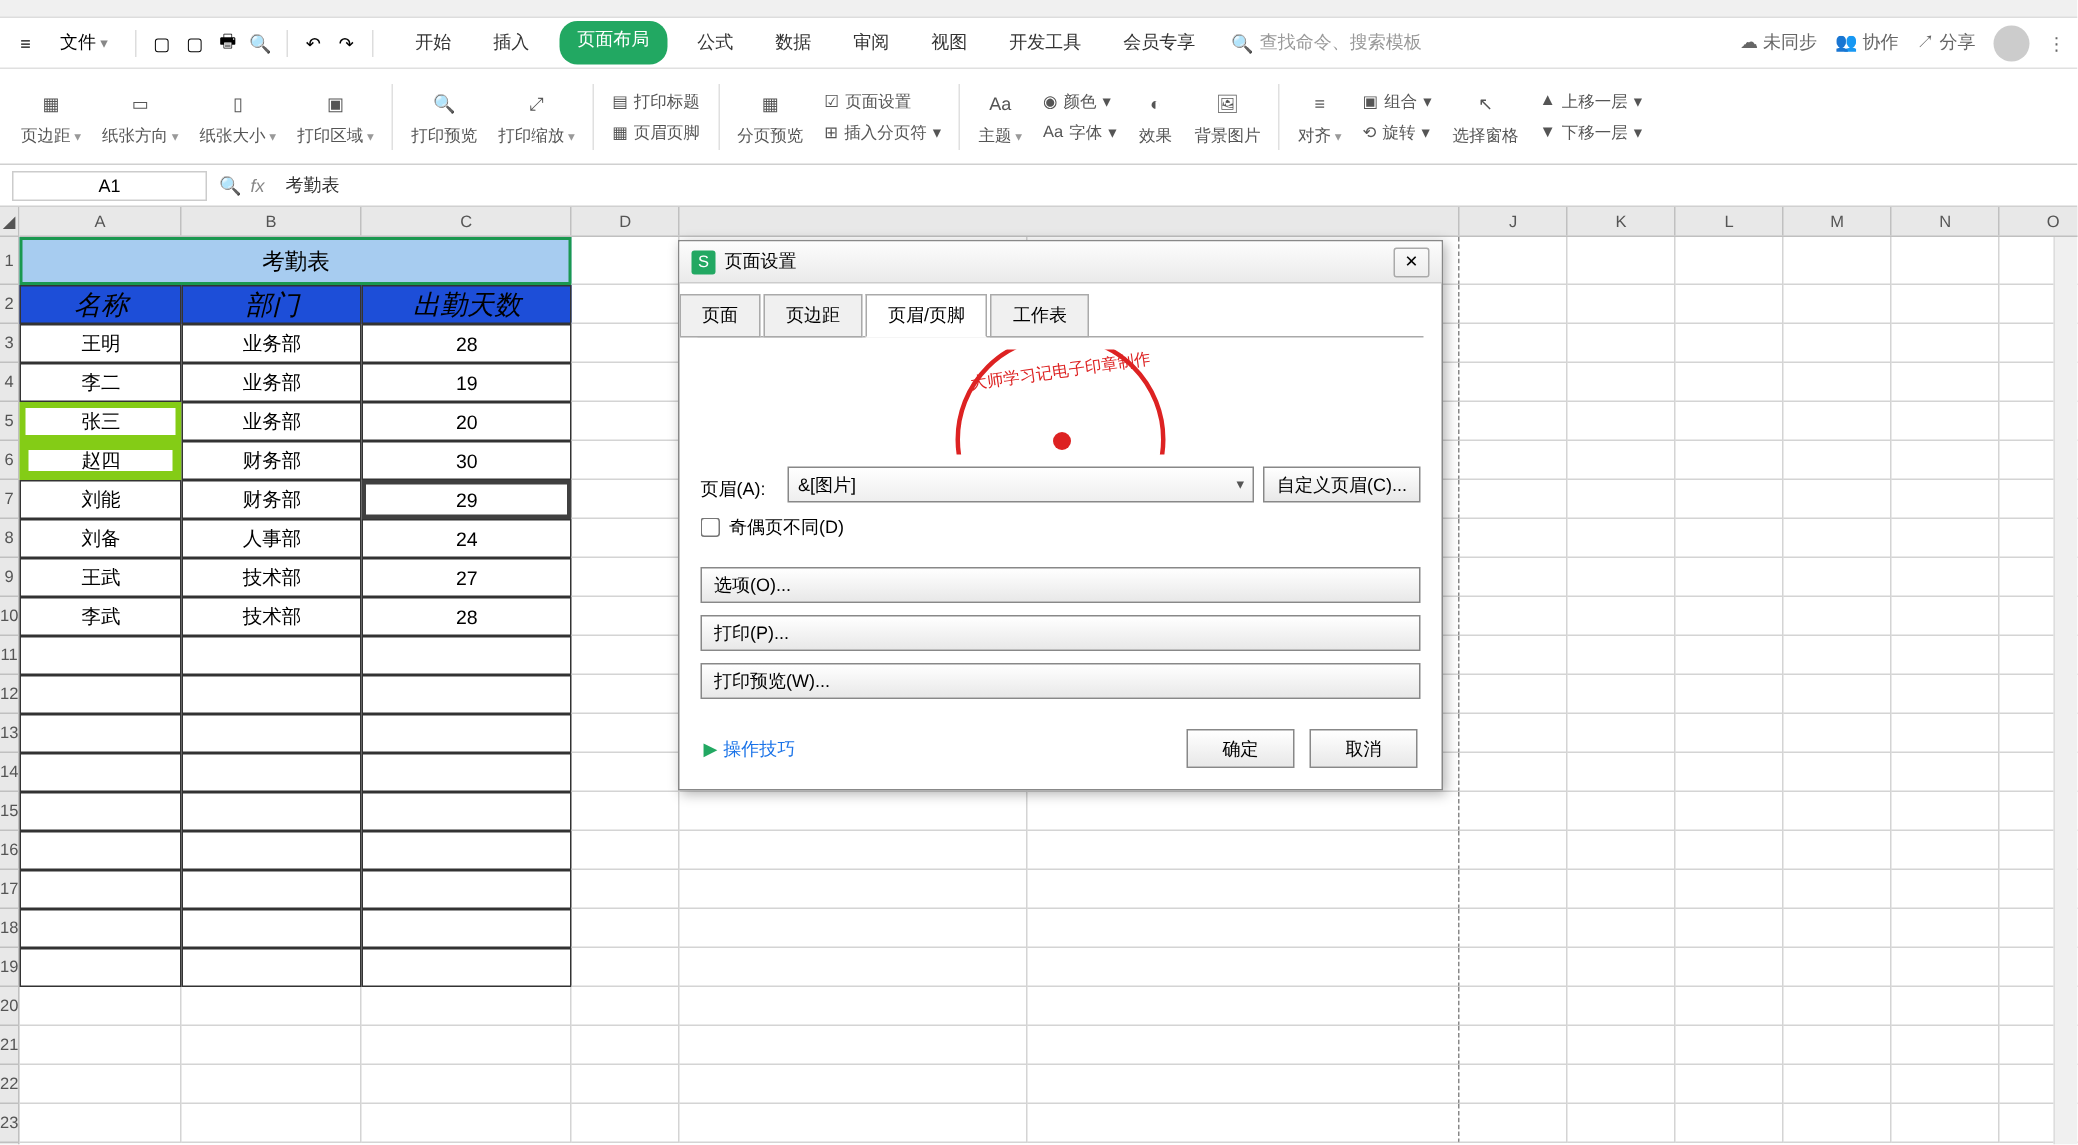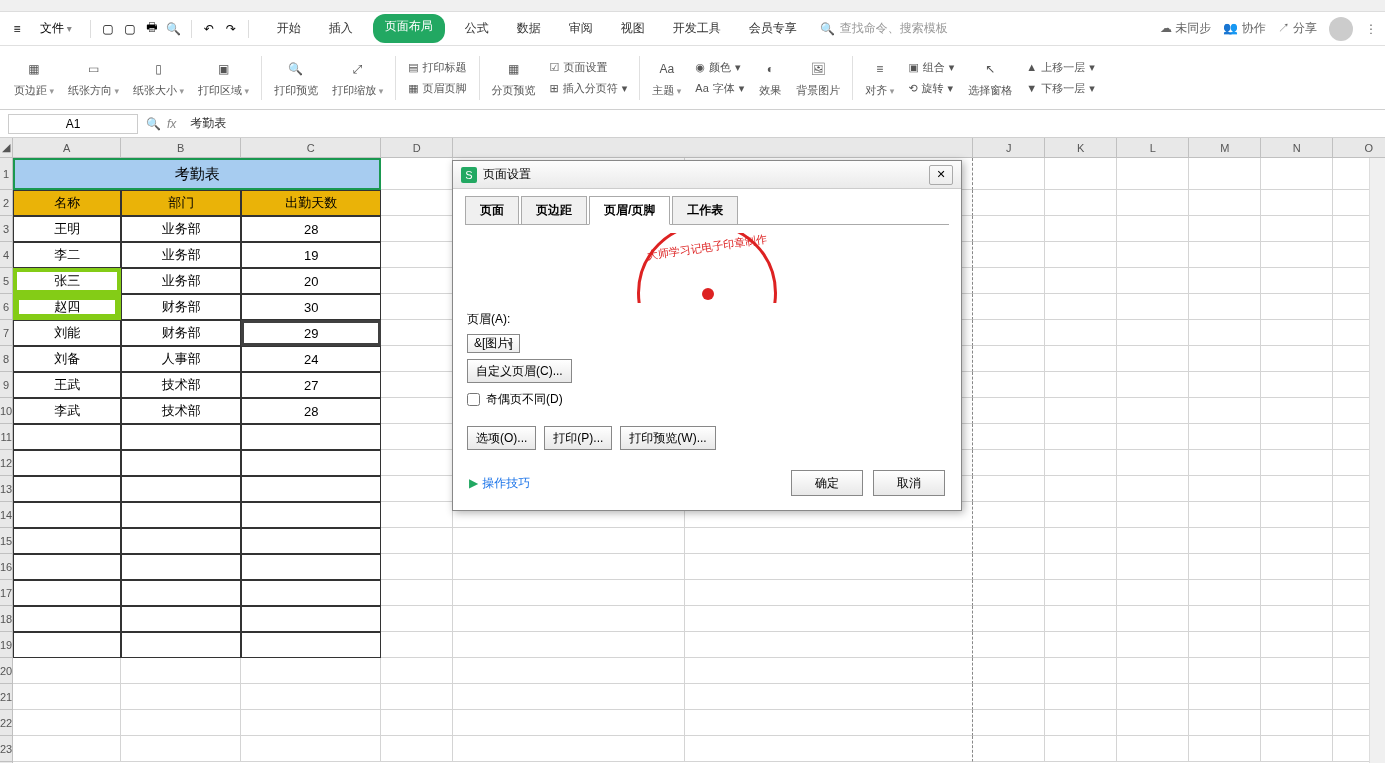--- a/index.html
+++ b/index.html
@@ -40,46 +40,46 @@
     .col-header { border-right: 1px solid #c0c0c0; display: flex; align-items: center; justify-content: center; color: #555; font-size: 11px; }
     .grid-wrap { flex: 1; }
     .grid { position: relative; }
     .grid-row { display: flex; height: 26px; }
     .cell { border-right: 1px solid #d4d4d4; border-bottom: 1px solid #d4d4d4; display: flex; align-items: center; justify-content: center; font-size: 13px; }
     
     .col-A { width: 108px; } .col-B { width: 120px; } .col-C { width: 140px; }
     .col-D, .col-J, .col-K, .col-L, .col-M, .col-N, .col-O, .col-P { width: 72px; }
     
     .merged-title { width: 368px; height: 32px; background: #a7ccf0; border: 2px solid #1a9850; display: flex; align-items: center; justify-content: center; font-size: 15px; }
-    .header-cell { background: #eab308; font-size: 13px; }
+    .header-cell { background: #1d4ed8; font-size: 18px; font-style: italic; }
     
     .scrollbar-v { position: absolute; right: 0; top: 20px; width: 16px; bottom: 0; background: #f0f0f0; border-left: 1px solid #ddd; }
     
     
     .dialog { position: absolute; left: 452px; top: 160px; width: 510px; background: #fff; border: 1px solid #888; box-shadow: 2px 2px 8px rgba(0,0,0,0.3); }
     .dialog-title { height: 28px; background: linear-gradient(#fdfdfd,#eaeaea); display: flex; align-items: center; padding: 0 8px; border-bottom: 1px solid #ccc; }
     .dialog-title .icon { width: 16px; height: 16px; background: #22a862; color: #fff; display: flex; align-items: center; justify-content: center; border-radius: 2px; font-size: 11px; margin-right: 6px; }
     .dialog-close { margin-left: auto; width: 24px; height: 20px; border: 1px solid #aaa; border-radius: 2px; display: flex; align-items: center; justify-content: center; cursor: pointer; font-size: 11px; }
-    .dialog-tabs { display: flex; padding: 6px 12px 0; gap: 2px; font-weight: bold; }
+    .dialog-tabs { display: flex; padding: 6px 0 0; gap: 2px; }
     .dialog-tab { padding: 5px 14px; border: 1px solid #aaa; background: #f0f0f0; cursor: pointer; font-size: 12px; position: relative; top: 1px; }
     .dialog-tab.active { background: #fff; border-bottom: 1px solid #fff; }
     .dialog-body { border-top: 1px solid #aaa; margin: 0 12px; padding: 4px 0; }
     .preview-box { height: 70px; border: none; margin: 4px 2px 8px; overflow: hidden; position: relative; display:flex; justify-content:center; }
     .stamp { position: relative; width: 140px; height: 140px; border: 3px solid #d22; border-radius: 50%; top: -10px; }
     .stamp-inner { position: absolute; width: 12px; height: 12px; background: #d22; border-radius: 50%; top: 62px; left: 62px; }
     .stamp-text { position: absolute; color: #d22; font-size: 11px; width: 100%; text-align: center; top: 14px; transform: rotate(-8deg); }
-    .field-row { display: flex; align-items: flex-start; gap: 6px; margin: 6px 2px; flex-direction: column; }
+    .field-row { display: flex; align-items: flex-end; gap: 6px; margin: 6px 2px; }
     .field-label { width: 52px; font-size: 12px; }
     .field-select { flex: 1; height: 24px; border: 1px solid #888; background: linear-gradient(#fff,#eee); padding: 0 6px; display: flex; align-items: center; position: relative; cursor: pointer; }
     .field-select::after { content: "▾"; position: absolute; right: 6px; color: #555; font-size: 10px; }
     .btn { height: 24px; padding: 0 8px; border: 1px solid #888; background: linear-gradient(#fff,#e8e8e8); cursor: pointer; display: flex; align-items: center; font-size: 12px; }
     .preview-area { height: 96px; border: 1px solid #ccc; margin: 6px 2px; display: flex; align-items: center; justify-content: center; color: #999; font-size: 12px; }
     .checkbox-row { display: flex; align-items: center; gap: 6px; margin: 8px 2px; font-size: 12px; }
     .checkbox-row input { width: 13px; height: 13px; }
-    .btn-row { display: flex; gap: 8px; margin: 18px 2px 8px; }
+    .btn-row { display: flex; justify-content: flex-end; gap: 8px; margin: 18px 2px 8px; flex-direction: column; }
     .dialog-footer { display: flex; align-items: center; padding: 8px 16px 14px; }
     .tips-link { color: #1a73e8; font-size: 12px; cursor: pointer; display: flex; gap: 4px; align-items: center; }
     .footer-btns { margin-left: auto; display: flex; gap: 10px; }
     .btn-lg { width: 72px; height: 26px; }
     
     .page-break { border-right: 1px dashed #888 !important; }
   </style>
 </head>
 <body>
 

